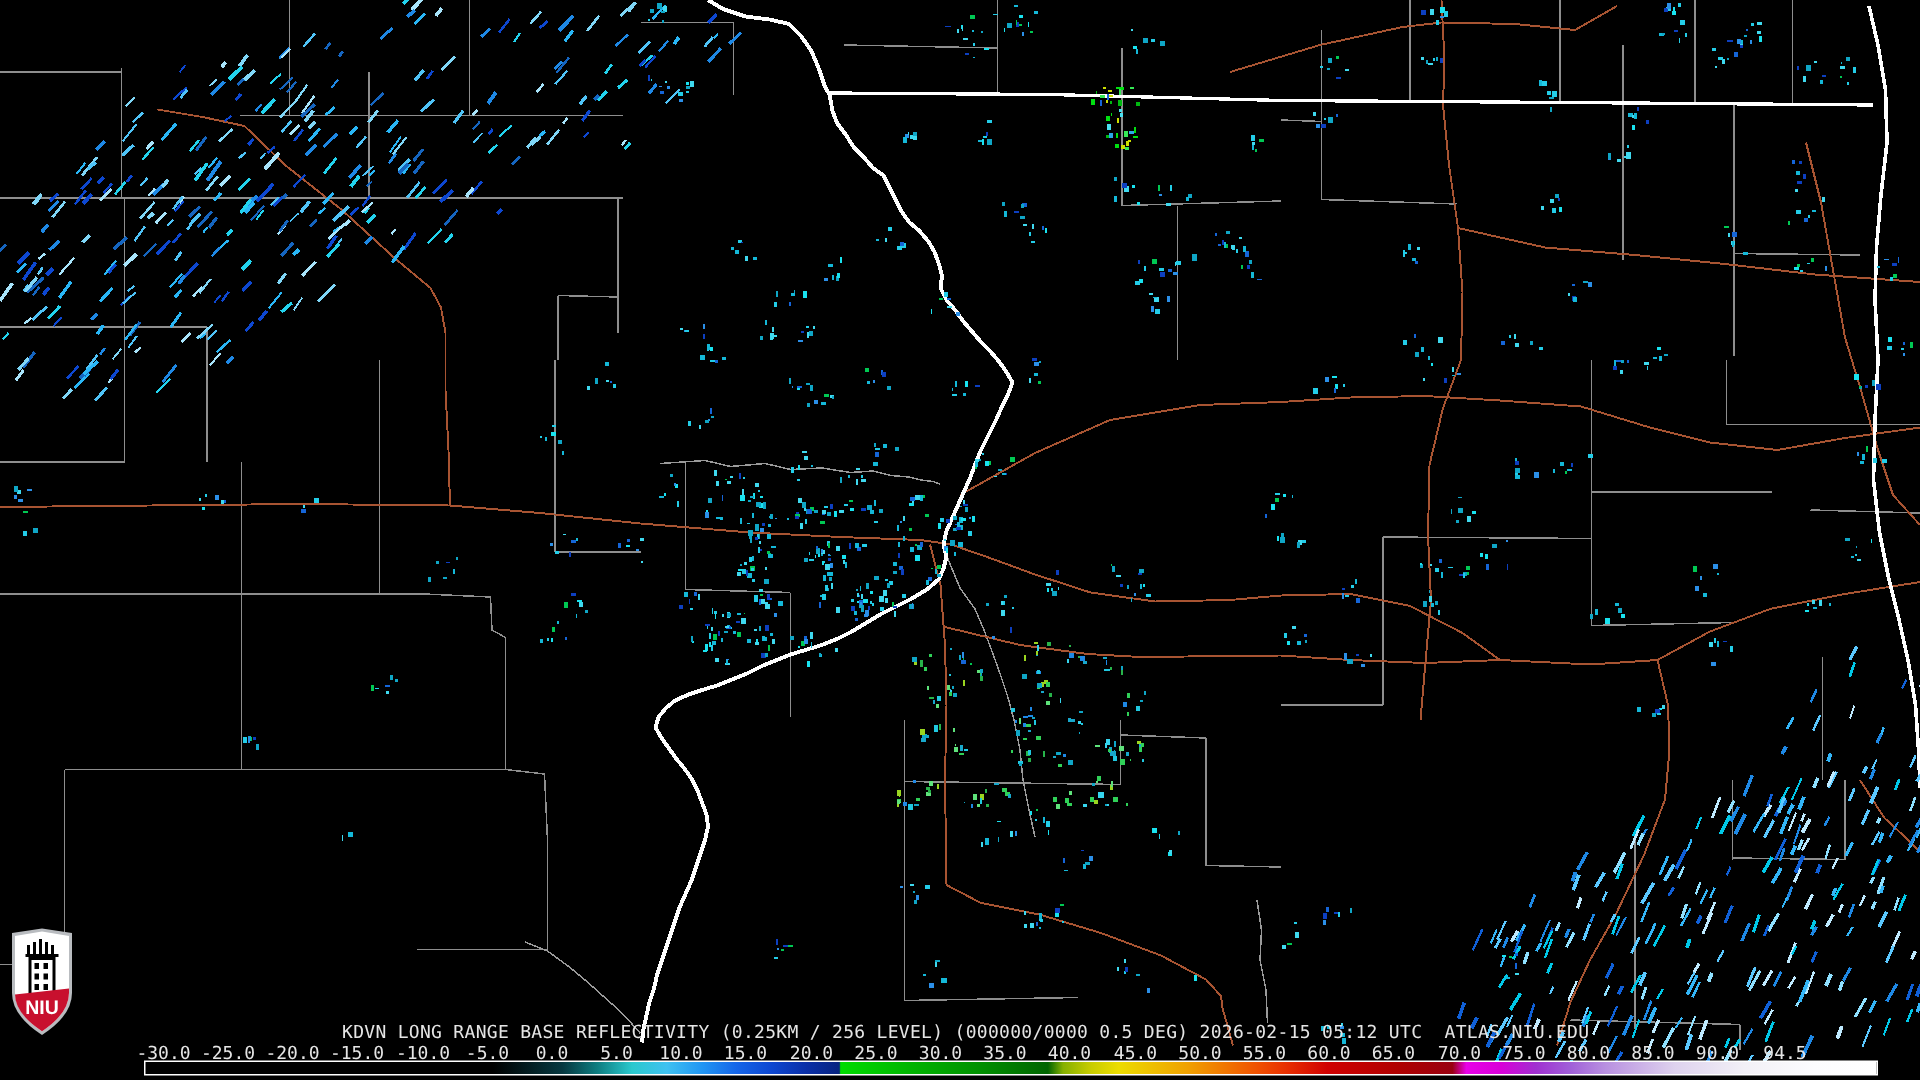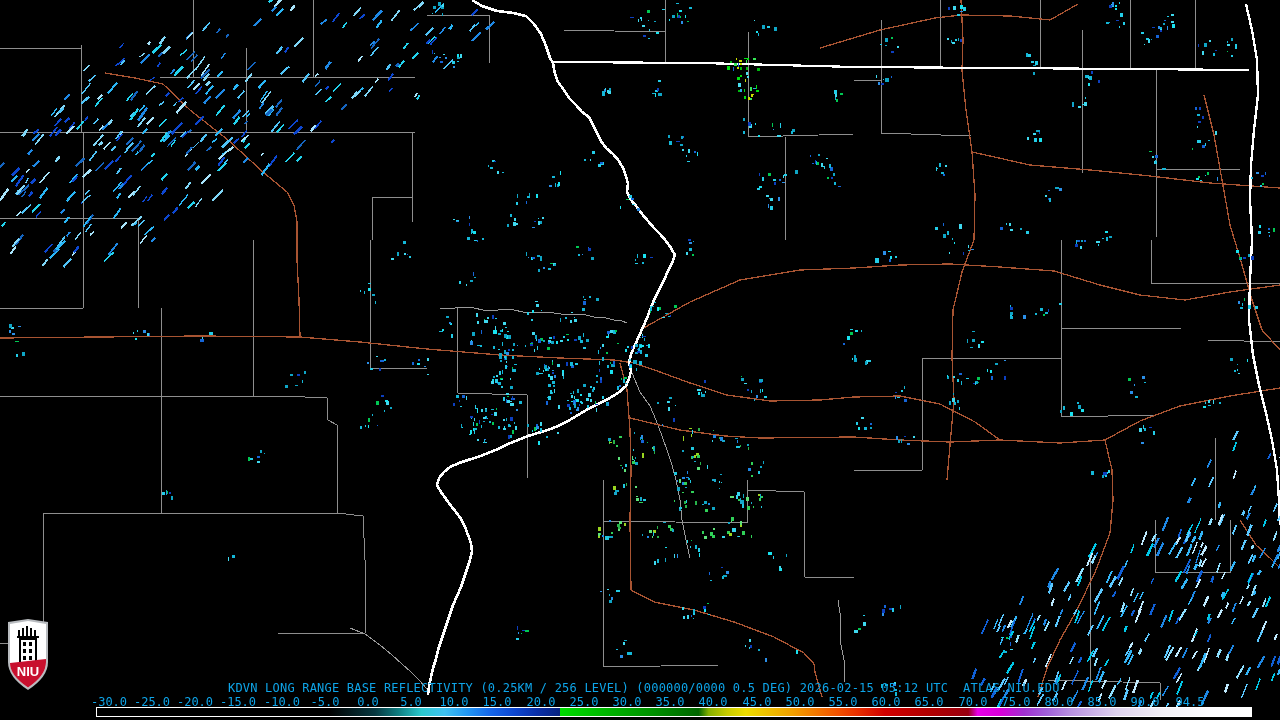--- a/index.html
+++ b/index.html
@@ -1,19 +1,19 @@
 <!DOCTYPE html>
 <html><head>
 <meta charset="utf-8">
 <style>
   html,body{margin:0;padding:0;background:#000;}
   #stage{position:relative;width:1280px;height:720px;background:#000;overflow:hidden;
          font-family:"DejaVu Sans Mono","Liberation Mono",monospace;}
   #map{position:absolute;left:0;top:0;z-index:0;}
-  .ovl{position:absolute;z-index:2;color:#0ea5e9;white-space:pre;}
+  .ovl{position:absolute;z-index:2;color:#e5e5e5;white-space:pre;}
   #product-title{left:228px;top:682px;font-size:12px;line-height:12px;letter-spacing:.2px;}
   #scale-labels{left:0;top:696px;width:1272px;height:12px;font-size:12px;line-height:12px;text-decoration:underline;}
   #scale-labels span{position:absolute;transform:translateX(-50%);top:0;}
   #colorbar{position:absolute;left:96px;top:707px;width:1154px;height:8px;z-index:2;
             border:1px solid #fff;}
   #niu-logo{position:absolute;left:5px;top:618px;width:46px;height:74px;z-index:3;}
 </style>
 </head>
 <body>
 

